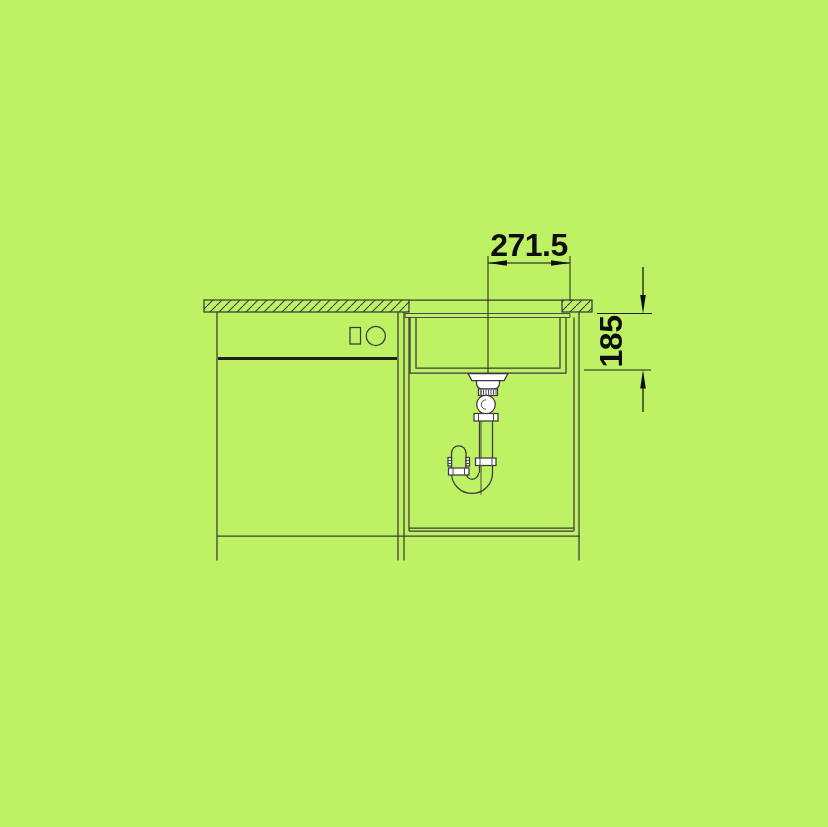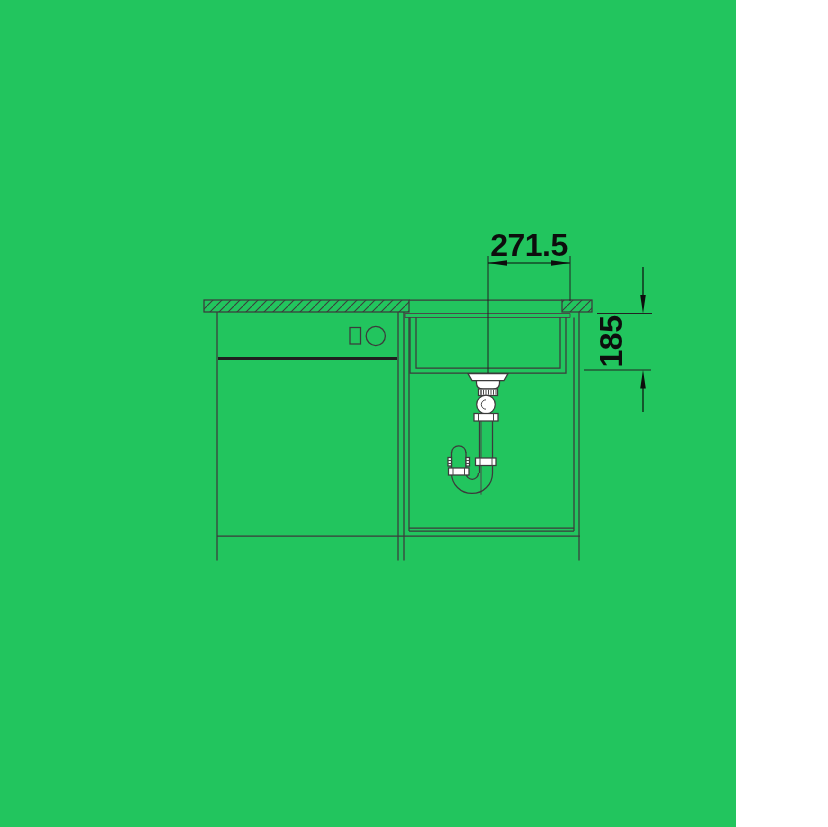--- a/index.html
+++ b/index.html
@@ -1,16 +1,16 @@
 <!DOCTYPE html>
 <html><head>
 <meta charset="utf-8">
 <style>
   html,body{margin:0;padding:0;background:#ffffff;}
-  .page{position:relative;width:736px;height:827px;background:#22c55e;overflow:hidden;
+  .page{position:relative;width:828px;height:827px;background:#bef264;overflow:hidden;
         font-family:"Liberation Sans",sans-serif;}
   svg{display:block;}
   .ln{stroke:#3b3b3b;stroke-width:1.25;fill:none;stroke-linecap:butt;}
   .ln-thin{stroke:#4a4a4a;stroke-width:1;fill:none;}
   .ln-thick{stroke:#1f1f1f;stroke-width:2.8;fill:none;}
   .part{stroke:#3b3b3b;stroke-width:1.25;fill:#ffffff;}
   .dim{stroke:#0d0d0d;stroke-width:1.2;fill:none;}
   .dim-ext{stroke:#222222;stroke-width:1;fill:none;}
   .arrow{fill:#0d0d0d;stroke:none;}
   .dim-text{font:bold 32px "Liberation Sans",sans-serif;fill:#0d0d0d;letter-spacing:-0.5px;}

